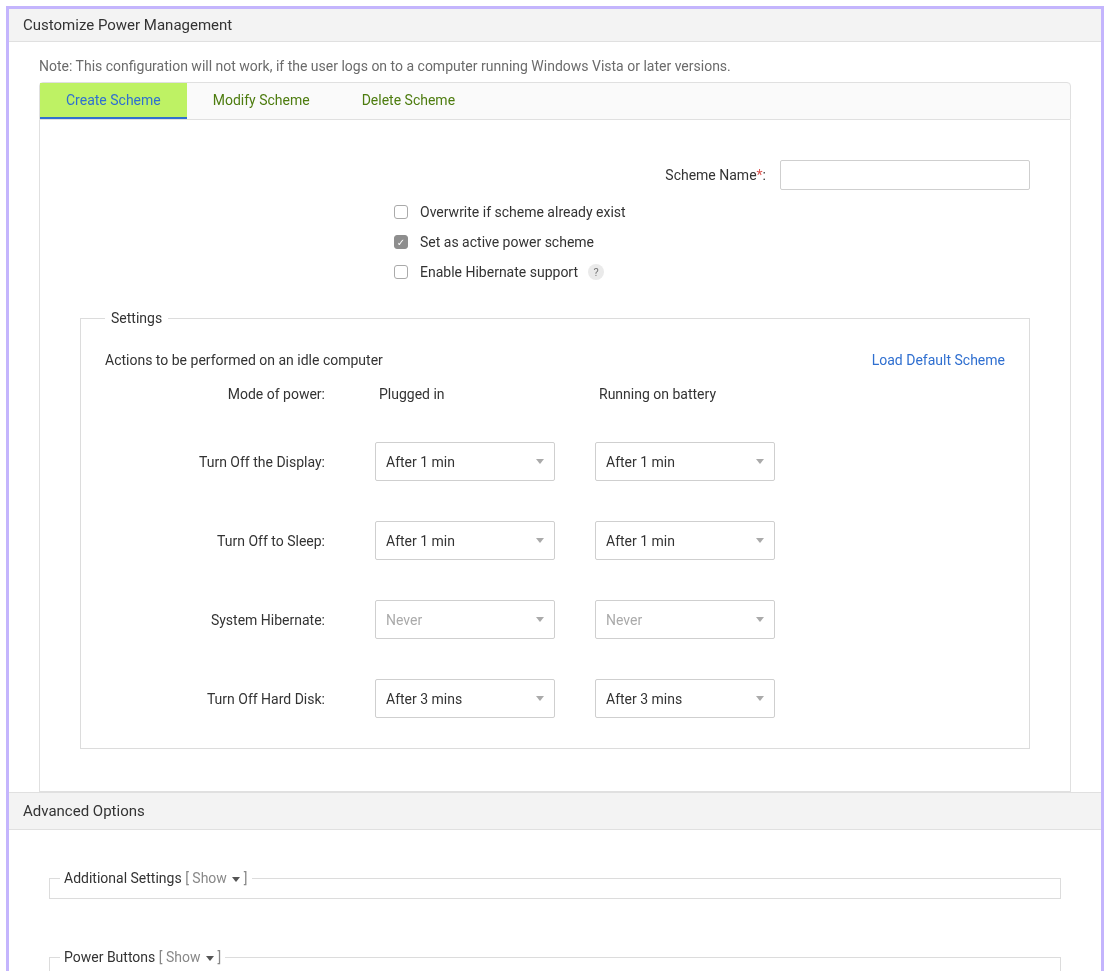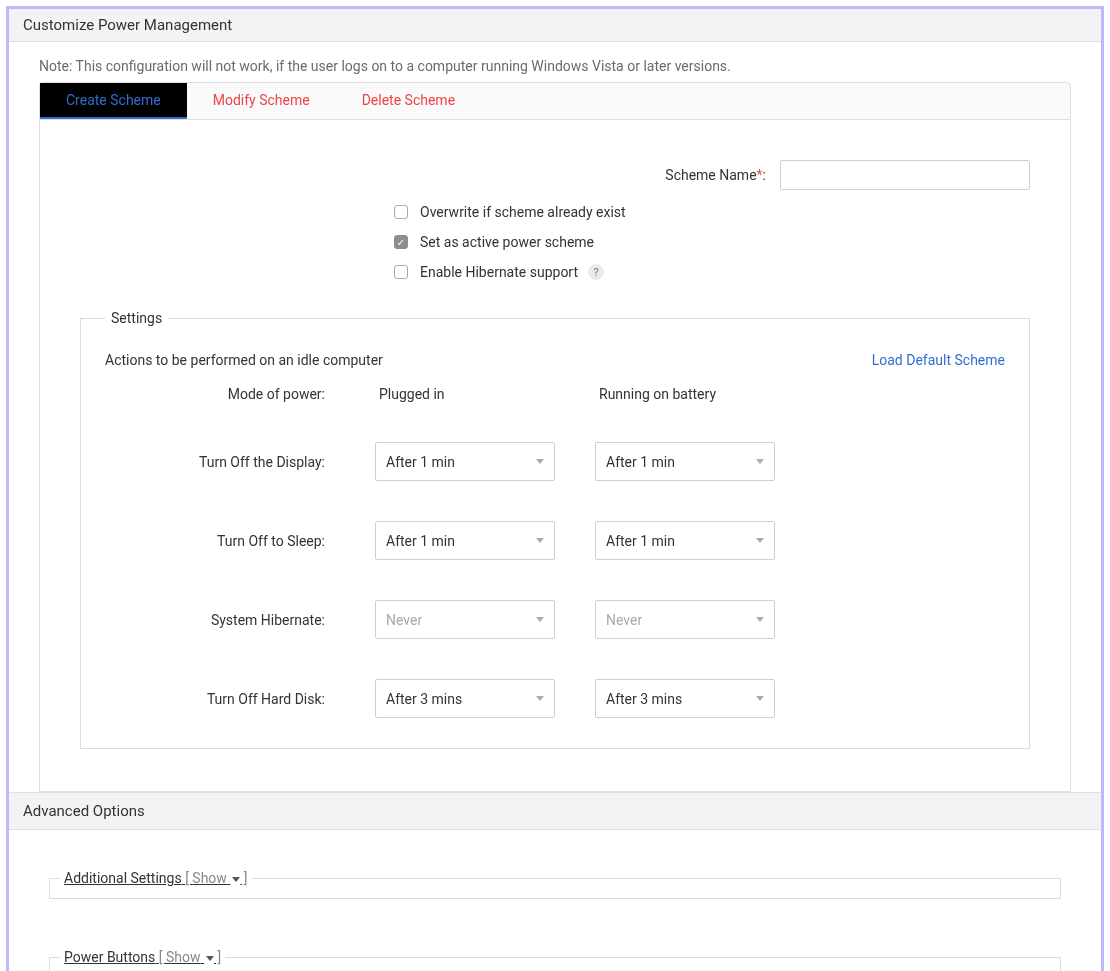--- a/index.html
+++ b/index.html
@@ -32,28 +32,28 @@
   .tabs {
     border: 1px solid #e0e0e0;
     border-top-left-radius: 4px;
     border-top-right-radius: 4px;
     background: #fafafa;
     display: flex;
   }
   .tab {
     padding: 9px 26px;
     font-size: 14px;
-    color: #ef4444;
+    color: #4d7c0f;
     cursor: pointer;
     border-bottom: 2px solid transparent;
   }
   .tab.active {
     color: #2f6fd0;
     border-bottom: 2px solid #2f6fd0;
-    background: #000000;
+    background: #bef264;
   }
   .tab-body {
     margin: 0 30px;
     border-left: 1px solid #e0e0e0;
     border-right: 1px solid #e0e0e0;
     border-bottom: 1px solid #e0e0e0;
     padding: 40px 40px 20px 40px;
   }
   .form-row {
     display: flex;
@@ -181,21 +181,20 @@
     font-size: 15px;
   }
   .adv-body {
     padding: 40px 40px 20px 40px;
   }
   fieldset.collapsed {
     border: 1px solid #dcdcdc;
     padding: 6px 10px 6px 10px;
     margin: 0 0 50px 0;
     min-height: 28px;
-    text-decoration: underline;
   }
   fieldset.collapsed > legend {
     padding: 0 4px;
     font-size: 14px;
     color: #333;
   }
   .showlink {
     color: #888;
     cursor: pointer;
   }

